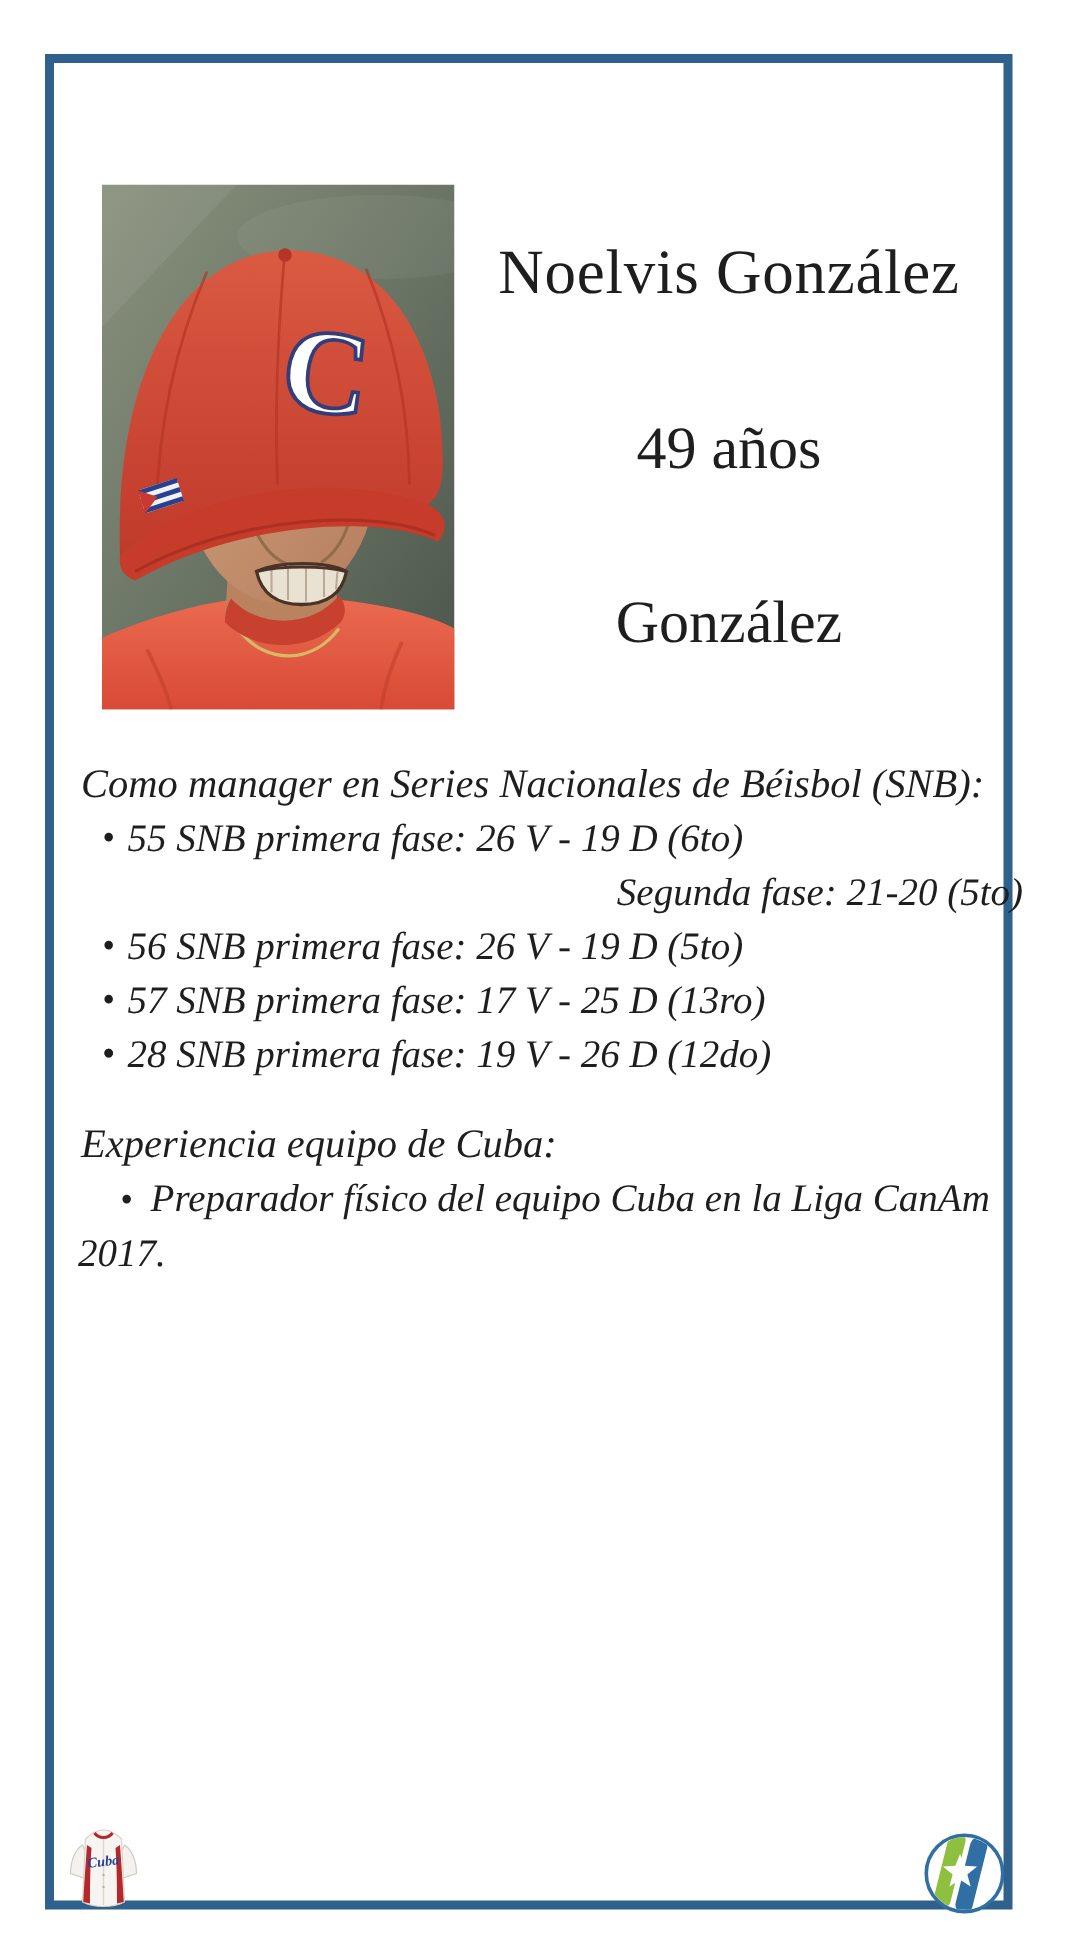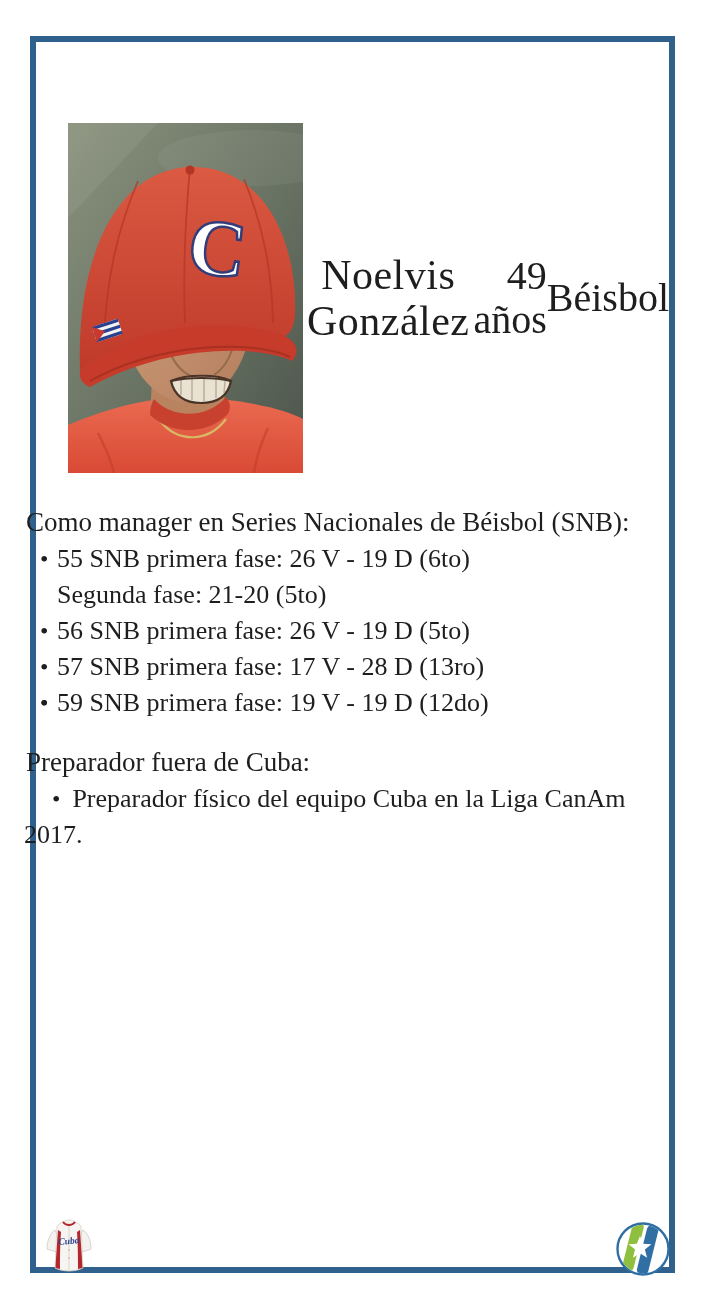--- a/index.html
+++ b/index.html
@@ -26,43 +26,45 @@
     left: 68px; top: 123px;
     width: 235px; height: 350px;
     z-index: 2;
   }
   .photo svg { display: block; width: 100%; height: 100%; }
   .titles {
     position: absolute;
     left: 303px; top: 123px;
     width: 366px; height: 350px;
     display: flex;
+    flex-direction: column;
     justify-content: space-around;
     align-items: center;
     text-align: center;
     z-index: 2;
   }
   .title-name { font-size: 42px; line-height: 1.1; letter-spacing: 0.5px; }
   .title-age, .title-city { font-size: 40px; line-height: 1.1; text-align: right; }
   .content {
     position: absolute;
-    left: 24px; top: 503px;
+    left: 52px; top: 503px;
     width: 630px;
     z-index: 2;
     font-size: 26px;
     line-height: 36px;
+    font-style: italic;
   }
   .section-heading {
     font-size: 27px;
     line-height: 38px;
     padding-left: 2px;
   }
   .exp-heading { margin-top: 22px; }
   .snb-item-line1 { position: relative; padding-left: 33px; }
-  .snb-item-line2 { padding-left: 33px; }
+  .snb-item-line2 { padding-left: 33px; text-align: right; }
   .bullet {
     position: absolute;
     left: 16px; top: 0;
     font-size: 24px;
   }
   .exp-item { text-indent: 28px; }
   .exp-item .inline-bullet {
     font-size: 24px;
     padding-right: 12px;
   }
@@ -154,21 +156,21 @@
 
       <path d="M92,298 C110,320 140,320 158,296" stroke="#d8b765" stroke-width="2.2" fill="none"></path>
 
       <path d="M86,276 C104,296 140,296 158,274 C163,280 163,287 159,292 C138,312 103,312 82,292 C82,286 83,281 86,276 Z" fill="#c8402e"></path>
     </svg>
   </div>
 
   <div class="titles">
     <div class="title-name">Noelvis González</div>
     <div class="title-age">49 años</div>
-    <div class="title-city">Béisbol</div>
+    <div class="title-city">González</div>
   </div>
 
   <div class="content">
     <div class="section-heading">Como manager en Series Nacionales de Béisbol (SNB):</div>
 
     <div>
       <div>
         <div class="snb-item-line1">
           <span class="bullet">•</span>
           <span>55 SNB primera fase: 26 V - 19 D (6to)</span>
@@ -177,37 +179,37 @@
       </div>
       <div>
         <div class="snb-item-line1">
           <span class="bullet">•</span>
           <span>56 SNB primera fase: 26 V - 19 D (5to)</span>
         </div>
       </div>
       <div>
         <div class="snb-item-line1">
           <span class="bullet">•</span>
-          <span>57 SNB primera fase: 17 V - 28 D (13ro)</span>
-        </div>
-      </div>
-      <div>
-        <div class="snb-item-line1">
-          <span class="bullet">•</span>
-        </div>
-      </div>
-      <div>
-        <div class="snb-item-line1">
-          <span class="bullet">•</span>
-          <span>59 SNB primera fase: 19 V - 19 D (12do)</span>
+          <span>57 SNB primera fase: 17 V - 25 D (13ro)</span>
+        </div>
+      </div>
+      <div>
+        <div class="snb-item-line1">
+          <span class="bullet">•</span>
+        </div>
+      </div>
+      <div>
+        <div class="snb-item-line1">
+          <span class="bullet">•</span>
+          <span>28 SNB primera fase: 19 V - 26 D (12do)</span>
         </div>
       </div>
     </div>
 
-    <div class="section-heading exp-heading">Preparador fuera de Cuba:</div>
+    <div class="section-heading exp-heading">Experiencia equipo de Cuba:</div>
 
     <div>
       <div class="exp-item">
         <span class="inline-bullet">•</span><span>Preparador físico del equipo Cuba en la Liga CanAm 2017.</span>
       </div>
     </div>
   </div>
 
   <div class="jersey-icon-box">
     <svg viewBox="0 0 48 56" xmlns="http://www.w3.org/2000/svg">

